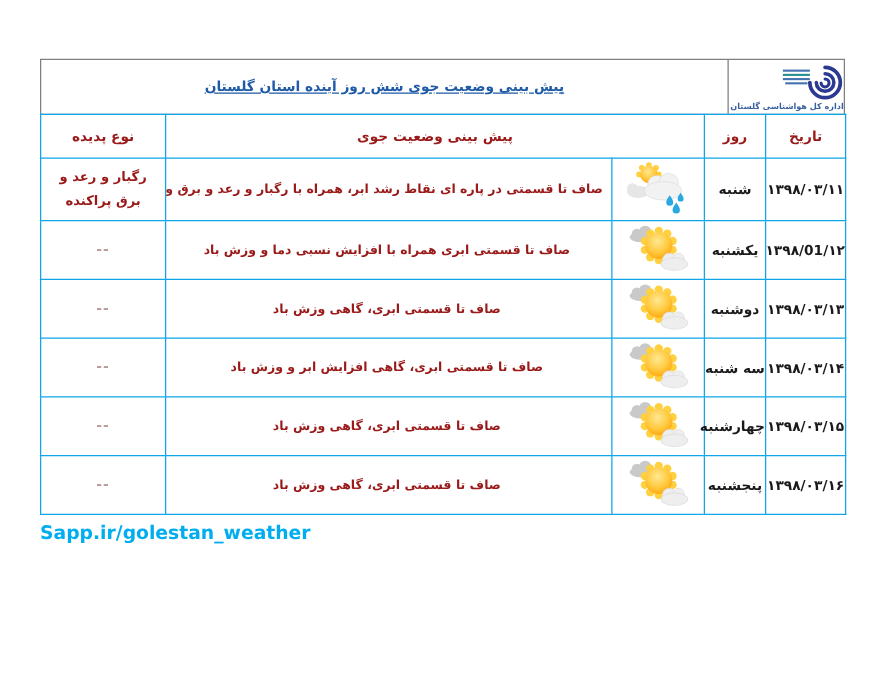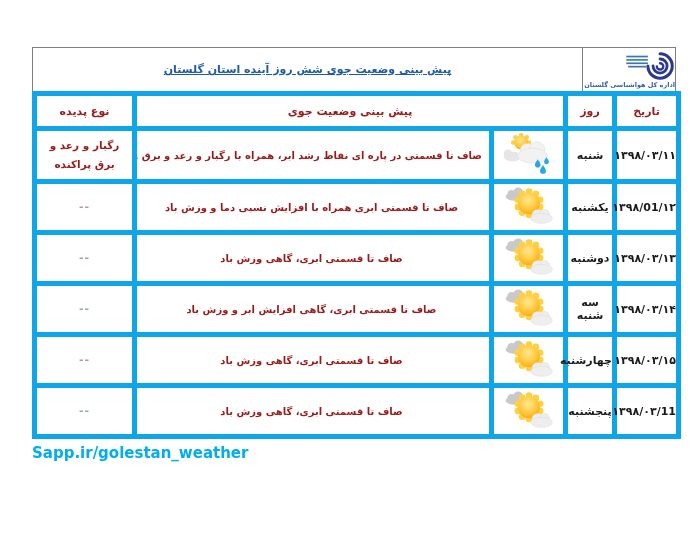--- a/index.html
+++ b/index.html
@@ -37,21 +37,21 @@
 
   
   table.fc {
     direction: rtl;
     width: 644px;
     border-collapse: collapse;
     table-layout: fixed;
     margin-top: -1px;
   }
   table.fc th, table.fc td {
-    border: 5px solid #0ea5e9;
+    border: 1px solid #0ea5e9;
     text-align: center;
     vertical-align: middle;
     font-weight: bold;
   }
   table.fc th {
     height: 35px;
     color: #9a1a1a;
     font-size: 11px;
     background: #ffffff;
   }
@@ -302,21 +302,21 @@
       <circle cx="42" cy="36" r="6.5"></circle>
       <circle cx="51" cy="35" r="5.5"></circle>
       <ellipse cx="47" cy="40" rx="13" ry="6"></ellipse>
     </g>
   </svg>
 </span></td>
         <td class="c-fc">صاف تا قسمتی ابری، گاهی وزش باد</td>
         <td class="c-ph dash">--</td>
       </tr>
       <tr>
-        <td class="c-date"><span dir="ltr">۱۳۹۸/۰۳/11</span></td>
+        <td class="c-date"><span dir="ltr">۱۳۹۸/۰۳/۱۶</span></td>
         <td class="c-day">پنجشنبه</td>
         <td class="c-icon"><span class="wicon">
   <svg width="54" height="40" viewBox="0 0 64 48">
     <g fill="#c9c9c9">
       <circle cx="11" cy="11" r="5"></circle>
       <circle cx="19" cy="9" r="6"></circle>
       <ellipse cx="15" cy="14" rx="11" ry="5"></ellipse>
     </g>
     <g fill="#ffd040">
       <circle cx="32" cy="8" r="4"></circle>

